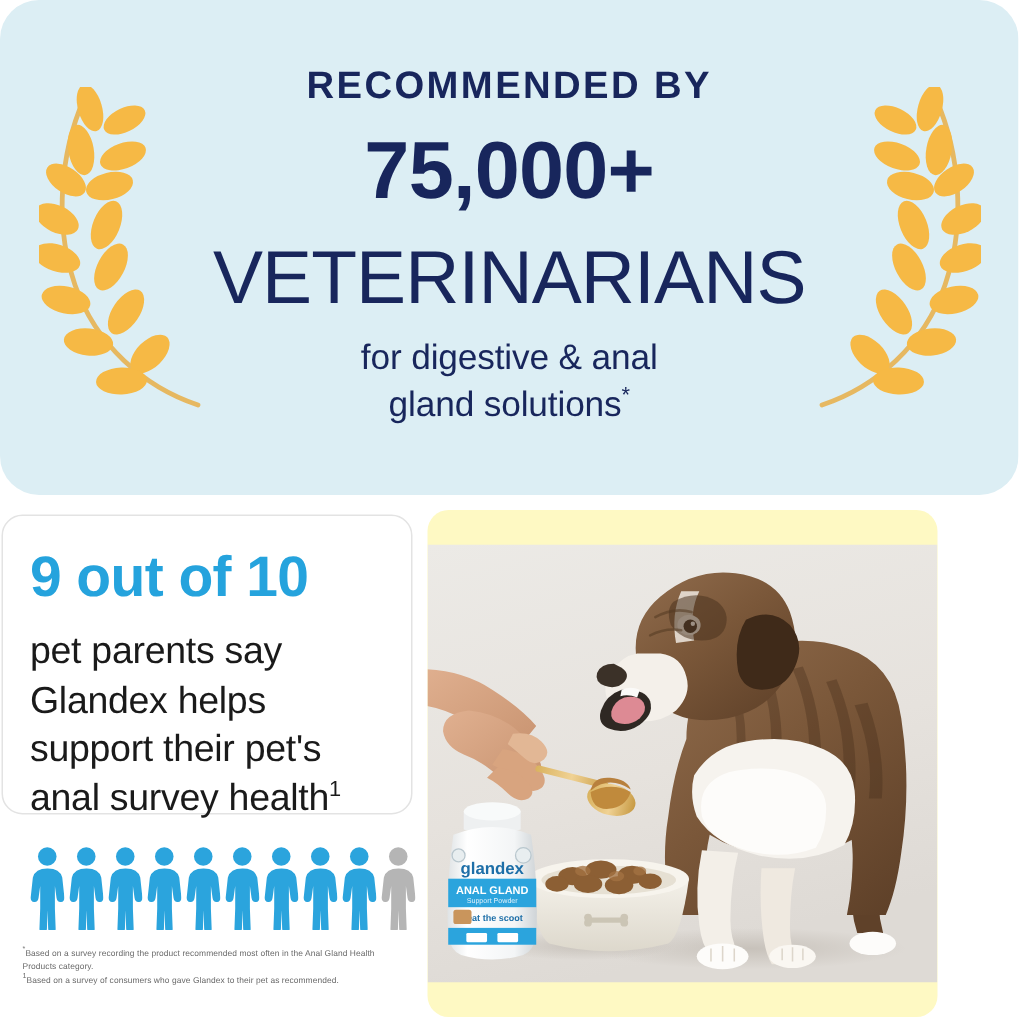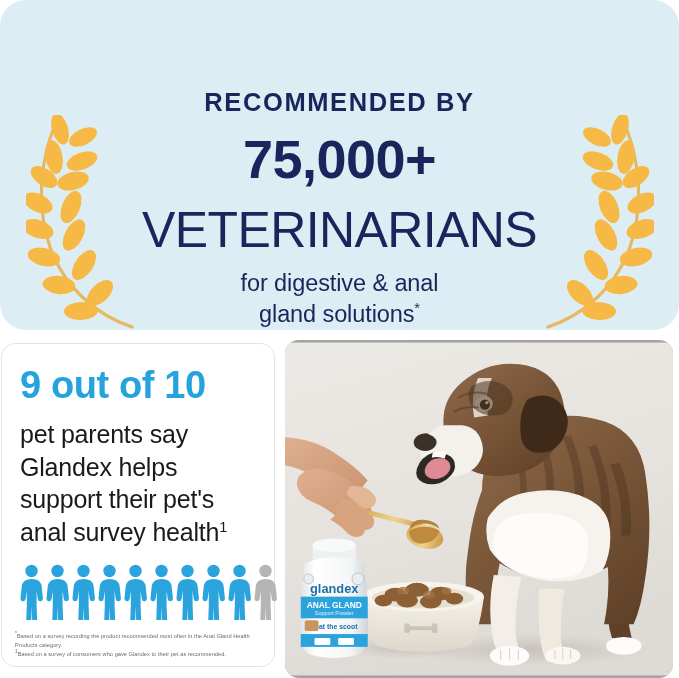--- a/index.html
+++ b/index.html
@@ -24,21 +24,21 @@
     height: 330px;
     background: #dceef4;
     border-radius: 26px;
     box-sizing: border-box;
     overflow: hidden;
   }
   .banner-inner {
     position: absolute;
     left: 0; top: 0; right: 0; bottom: 0;
     display: flex;
-    align-items: flex-end;
+    align-items: center;
     justify-content: center;
   }
   .laurel {
     width: 112px;
     height: 215px;
     flex: 0 0 auto;
   }
   .laurel svg { display: block; width: 100%; height: 100%; }
   .laurel-right { transform: scaleX(-1); }
 
@@ -82,21 +82,21 @@
     vertical-align: super;
     line-height: 0;
   }
 
   
   .stat-card {
     position: absolute;
     left: 1px;
     top: 343px;
     width: 274px;
-    height: 324px;
+    height: 200px;
     background: #ffffff;
     border: 1px solid #e3e3e3;
     border-radius: 14px;
     box-sizing: border-box;
     padding: 22px 16px 10px 18px;
   }
   .stat-headline {
     color: #25a3dd;
     font-size: 38px;
     font-weight: 700;
@@ -138,25 +138,25 @@
     letter-spacing: 0.06px;
   }
   .footnotes p { margin: 0; }
   .footnotes sup { font-size: 0.85em; vertical-align: super; line-height: 0; }
 
   
   .photo {
     position: absolute;
     left: 285px;
     top: 340px;
-    width: 388px;
+    width: 340px;
     height: 338px;
     border-radius: 14px;
     overflow: hidden;
-    background: #a3a3a3;
+    background: #fef9c3;
     text-align: center;
   }
   .photo svg { display: block; width: 100%; height: 100%; }
 </style>
 </head>
 <body>
 
 <div class="banner">
   <div class="banner-inner">
 

